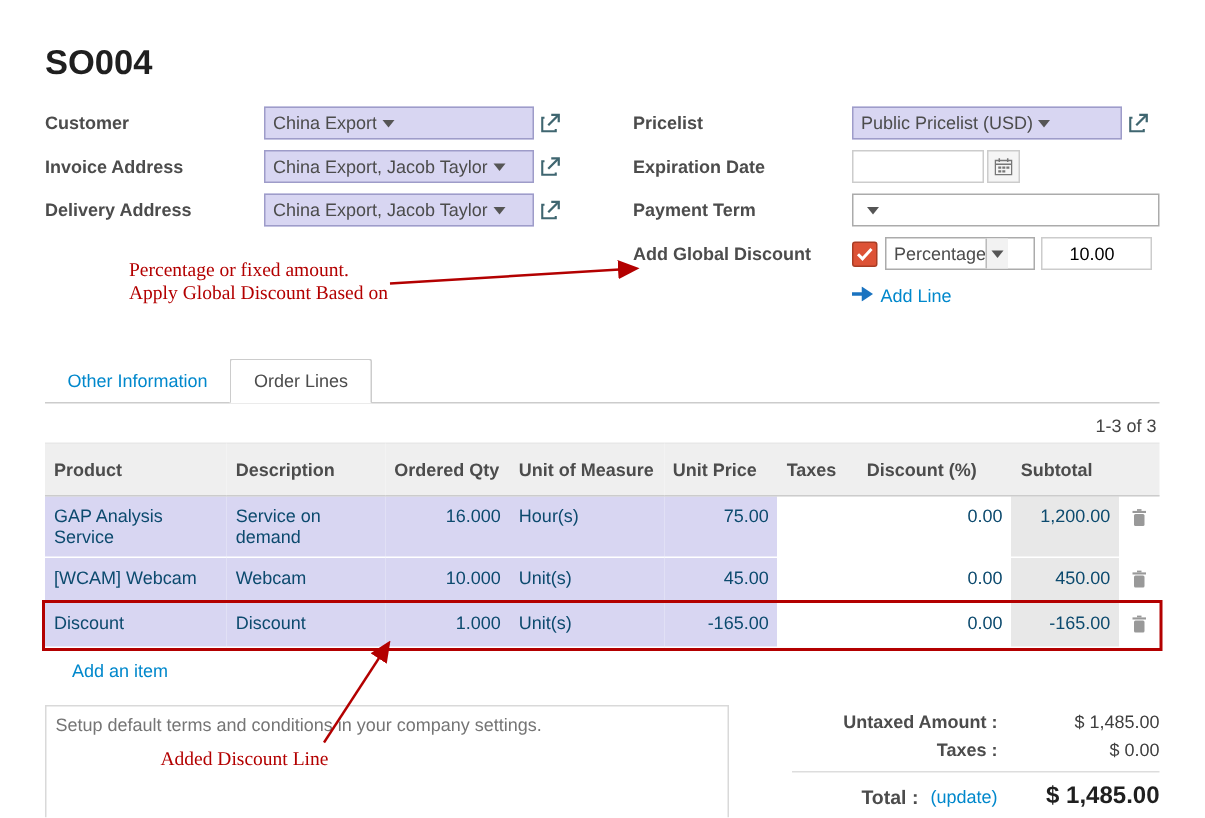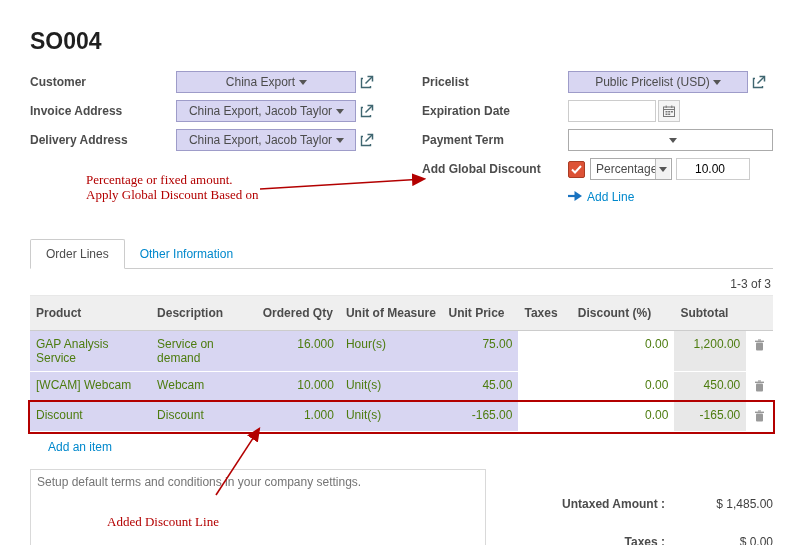--- a/index.html
+++ b/index.html
@@ -10,21 +10,21 @@
 
   
   .form-area { display:flex; margin:16px 30px 0 30px; }
   .col-left  { width:392px; }
   .col-right { width:351px; }
   .field-row { display:flex; align-items:center; margin-bottom:7px; min-height:22px; }
   .field-label { width:146px; font-size:12px; font-weight:bold; color:#4c4c4c; flex-shrink:0; }
   .field-widget { display:flex; align-items:center; }
 
   .sel { height:22px; border:1px solid #ababab; display:flex; align-items:center;
-         justify-content:center; font-size:12px; padding:0 1px 0 5px; background:#fff; }
+         justify-content:flex-start; font-size:12px; padding:0 1px 0 5px; background:#fff; }
   .sel.purple { background:#d8d6f2; border-color:#9e9cc9; }
   .sel .sel-text { white-space:nowrap; overflow:hidden; }
   .caret-box { display:flex; align-items:center; justify-content:center; width:15px; height:100%; }
   .caret-box.boxed { border-left:1px solid #bbb; background:#f2f2f2; }
   .caret { width:0; height:0; border-left:4px solid transparent; border-right:4px solid transparent;
            border-top:5px solid #555; }
   .ext-link { margin-left:4px; display:inline-flex; }
   .txt-input { height:22px; border:1px solid #ccc; font-size:12px; padding:0 4px; font-family:"Liberation Sans", sans-serif; }
   .icon-btn { width:22px; height:22px; border:1px solid #ccc; background:#f5f5f5;
               display:inline-flex; align-items:center; justify-content:center; margin-left:2px; }
@@ -46,35 +46,35 @@
   .tab.active { background:#fff; border:1px solid #ccc; border-bottom:1px solid #fff;
                 margin-bottom:-1px; color:#4c4c4c; border-radius:2px 2px 0 0; }
   .tab.inactive { color:#0088cc; }
 
   .pager { text-align:right; margin:8px 32px 4px 0; font-size:12px; color:#444; }
 
   
   table.lines { border-collapse:collapse; margin:0 30px; width:743px; font-size:12px; table-layout:fixed; }
   table.lines th { background:#efefef; color:#4c4c4c; font-weight:bold; text-align:left;
                    padding:10px 6px; border-bottom:1px solid #ccc; border-top:1px solid #e8e8e8;margin-left:20px; }
-  table.lines td { padding:6px 6px; border-bottom:1px solid #fff; vertical-align:top; color:#4d7c0f; }
+  table.lines td { padding:6px 6px; border-bottom:1px solid #fff; vertical-align:top; color:#0c4a6e; }
   td.hl { background:#d8d6f2; }
   td.ro { background:#e8e8e8; }
   td.plain { background:#fff; }
   .num { text-align:right; }
   tr.highlighted { outline:2px solid #b30000; }
   .add-item { margin:8px 0 0 48px; color:#0088cc; font-size:12px; cursor:pointer; display:inline-block; }
   .trash-cell { text-align:center; padding-top:8px !important; cursor:pointer; }
 
   
   .footer { display:flex; margin:14px 30px 0 30px; }
   .terms-box { width:456px; height:78px; border:1px solid #d9d9d9; font-size:12px; color:#aaa;
                padding:5px 6px; resize:none; font-family:"Liberation Sans", sans-serif; }
   .totals { margin-left:auto; width:255px; padding-top:4px; }
-  .tot-row { display:flex; justify-content:flex-end; align-items:flex-start; margin-bottom:5px;margin-top:24px; }
+  .tot-row { display:flex; justify-content:flex-end; align-items:center; margin-bottom:5px; }
   .tot-lbl { font-size:12px; font-weight:bold; color:#4c4c4c; }
   .tot-val { width:108px; text-align:right; font-size:12px; color:#3f3f3f; }
   .tot-sep { border-top:1px solid #ddd; margin:7px 0 7px 10px; }
   .update-link { color:#0088cc; font-size:12px; font-weight:normal; margin-left:8px; cursor:pointer; }
   .grand-total { width:108px; text-align:right; font-size:16px; font-weight:bold; color:#1f1f1f; }
 </style>
 </head>
 <body>
 
 <div class="page">
@@ -190,21 +190,21 @@
         </div>
       </div>
       <div class="field-row">
         <div class="field-label">Add Global Discount</div>
         <div class="field-widget">
           <span class="checkbox">
             <svg width="11" height="9" viewBox="0 0 11 9">
                 <polyline points="1,4.5 4,7.5 10,1" fill="none" stroke="#fff" stroke-width="2"></polyline>
               </svg>
           </span>
-          <div class="sel" style="width:82px;">
+          <div class="sel" style="width:100px;">
             <span class="sel-text">Percentage</span>
             <span class="caret-box boxed">
                 <span class="caret"></span>
               </span>
           </div>
           <input class="txt-input" style="width: 74px; margin-left: 4px; padding-left: 18px;" value="10.00">
         </div>
       </div>
       <div class="add-line">
         <span>
@@ -213,22 +213,22 @@
               <path d="M6.5 0 L14 5 L6.5 10 z" fill="#1a73c0"></path>
             </svg>
         </span>
         <span>Add Line</span>
       </div>
     </div>
   </div>
 
   
   <div class="tabs">
+    <div class="tab inactive">Other Information</div>
     <div class="tab active">Order Lines</div>
-    <div class="tab inactive">Other Information</div>
   </div>
 
   <div class="pager">1-3 of 3</div>
 
   
   <table class="lines">
     <colgroup>
       <col style="width:118px">
         <col style="width:103px">
         <col style="width:81px">
@@ -327,21 +327,21 @@
         <span class="grand-total">$ 1,485.00</span>
       </div>
     </div>
   </div>
 
   
   <div class="annotation" style="left:86px; top:172px; width:200px;">
     <span style="display:block;">Percentage or fixed amount.</span>
     <span style="display:block;">Apply Global Discount Based on</span>
   </div>
-  <div class="annotation" style="left:107px; top:514px;">Added Discount Line</div>
+  <div class="annotation" style="left:107px; top:498px;">Added Discount Line</div>
 
   <svg class="overlay-svg">
     <defs>
       <marker id="arrowhead" markerWidth="9" markerHeight="8" refX="7.5" refY="4" orient="auto">
         <polygon points="0 0, 9 4, 0 8" fill="#b30000"></polygon>
       </marker>
     </defs>
     <line x1="260" y1="189" x2="424" y2="179" stroke="#b30000" stroke-width="1.6" marker-end="url(#arrowhead)"></line>
     <line x1="216" y1="495" x2="259" y2="429" stroke="#b30000" stroke-width="1.6" marker-end="url(#arrowhead)"></line>
   </svg>

